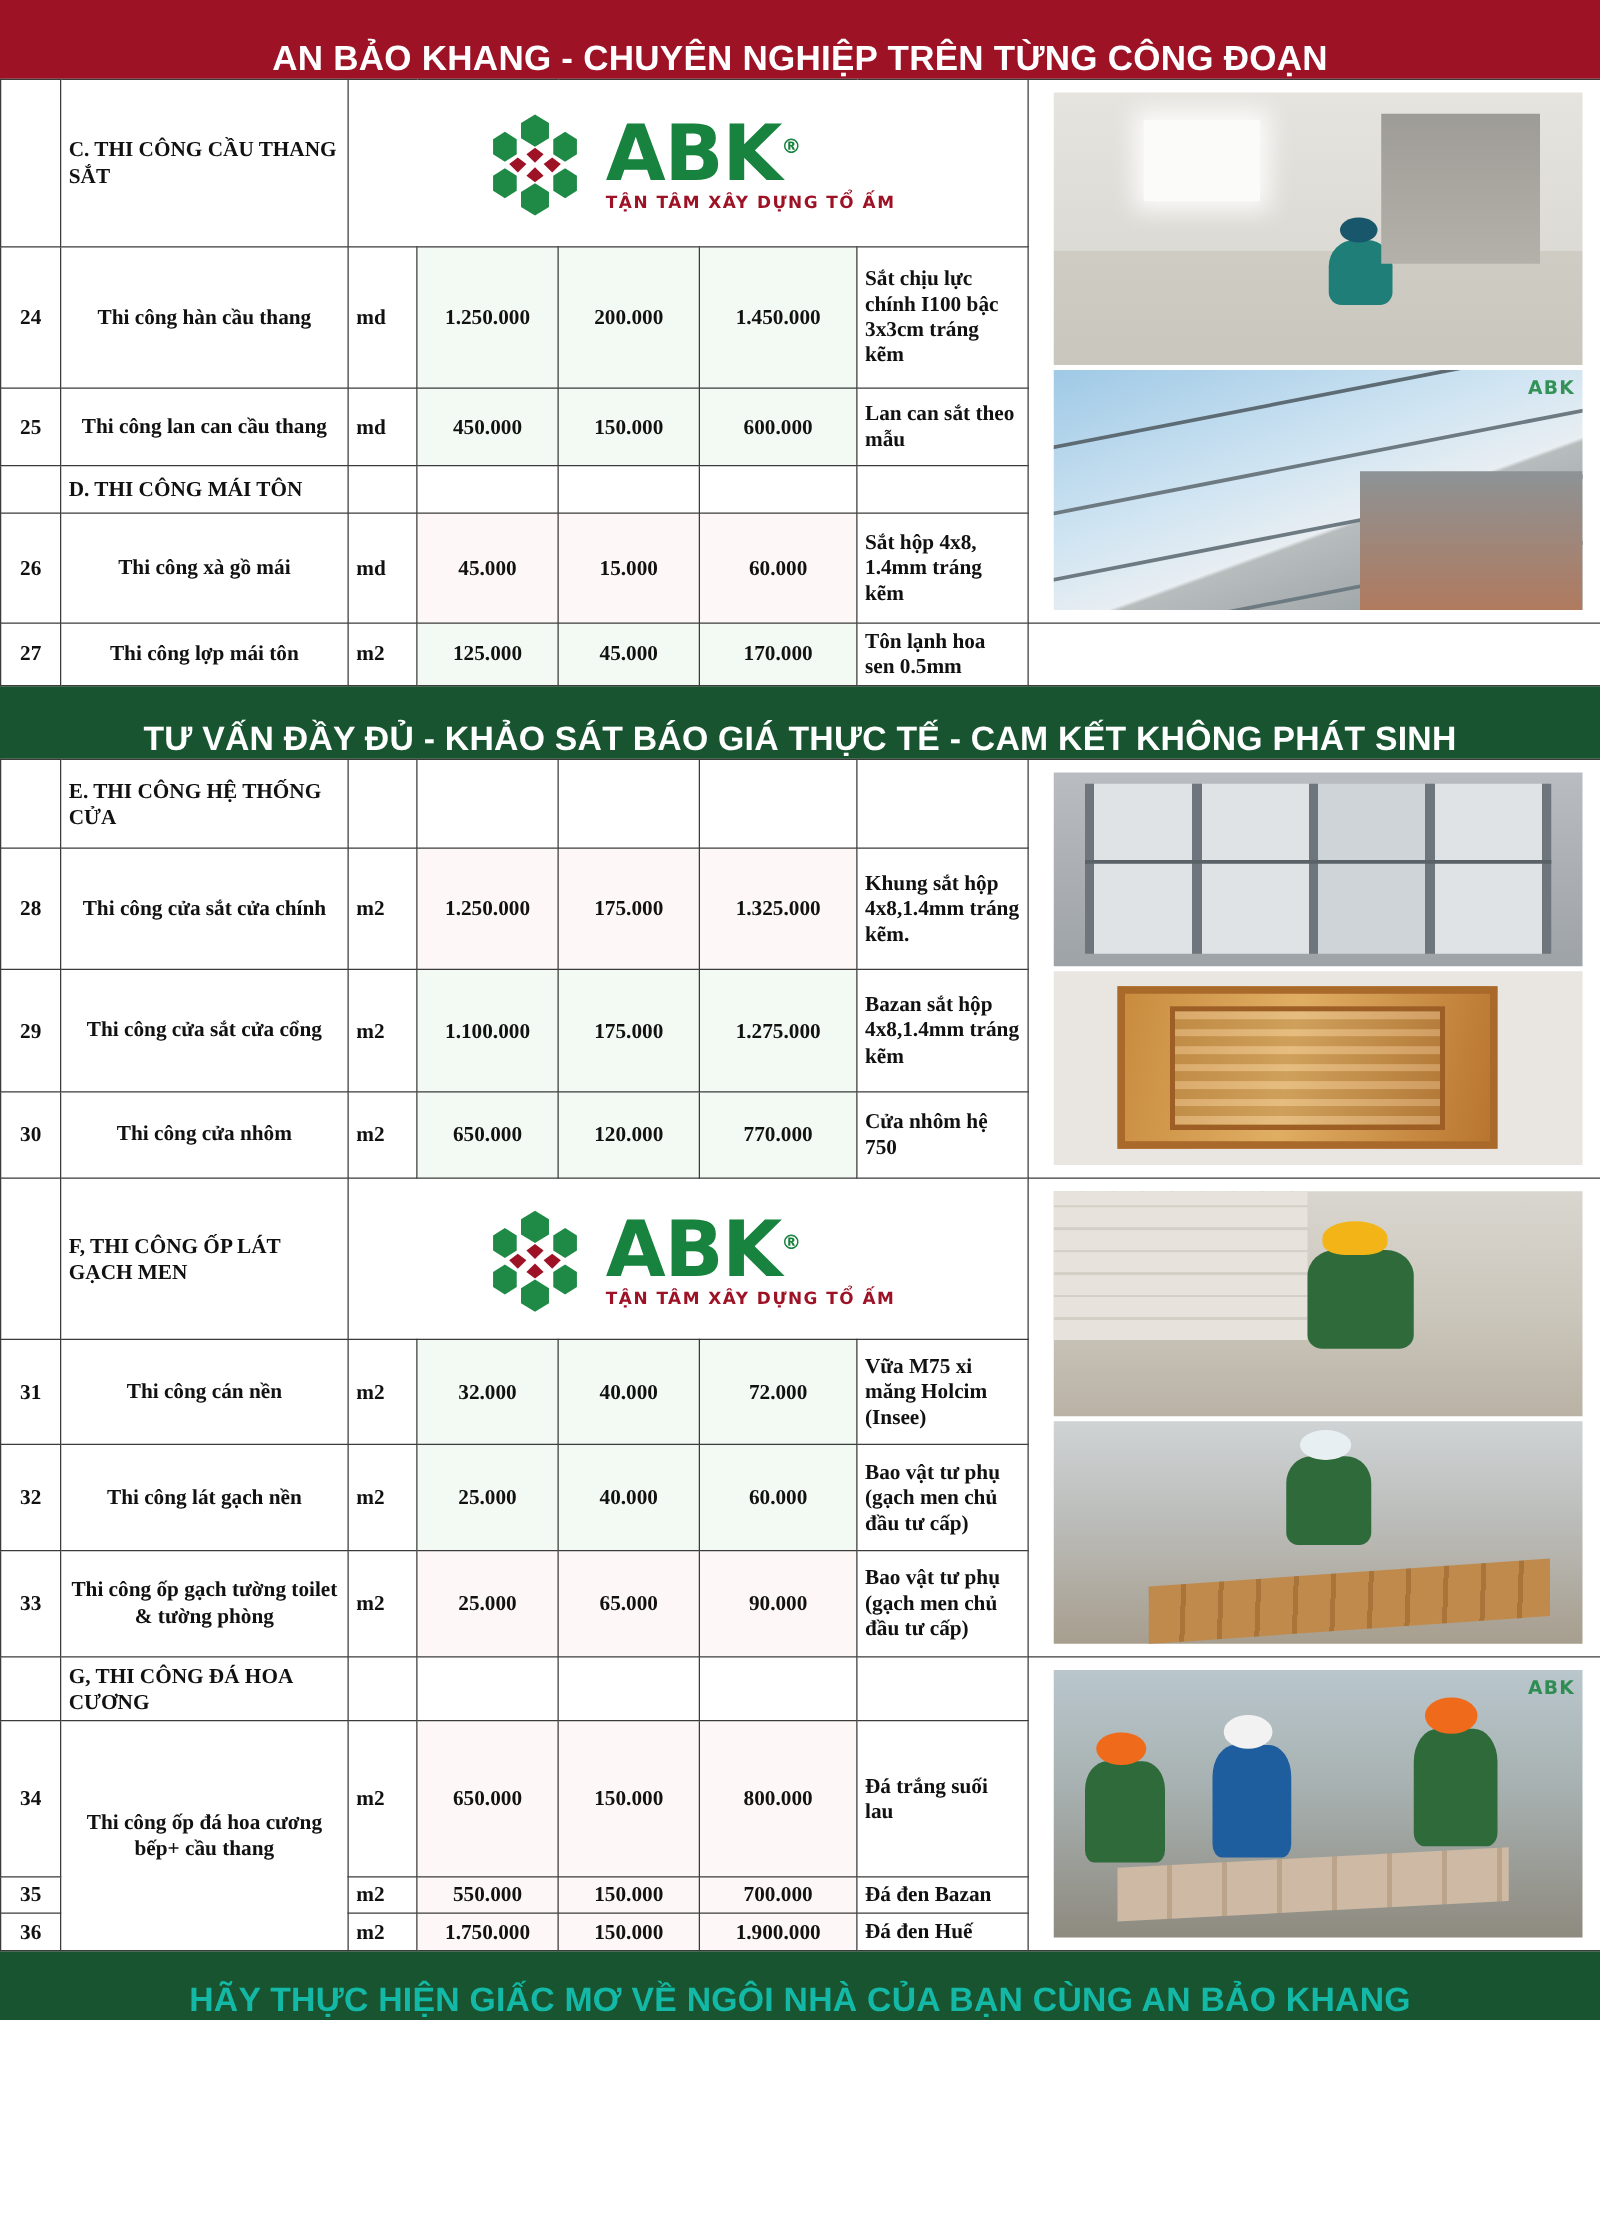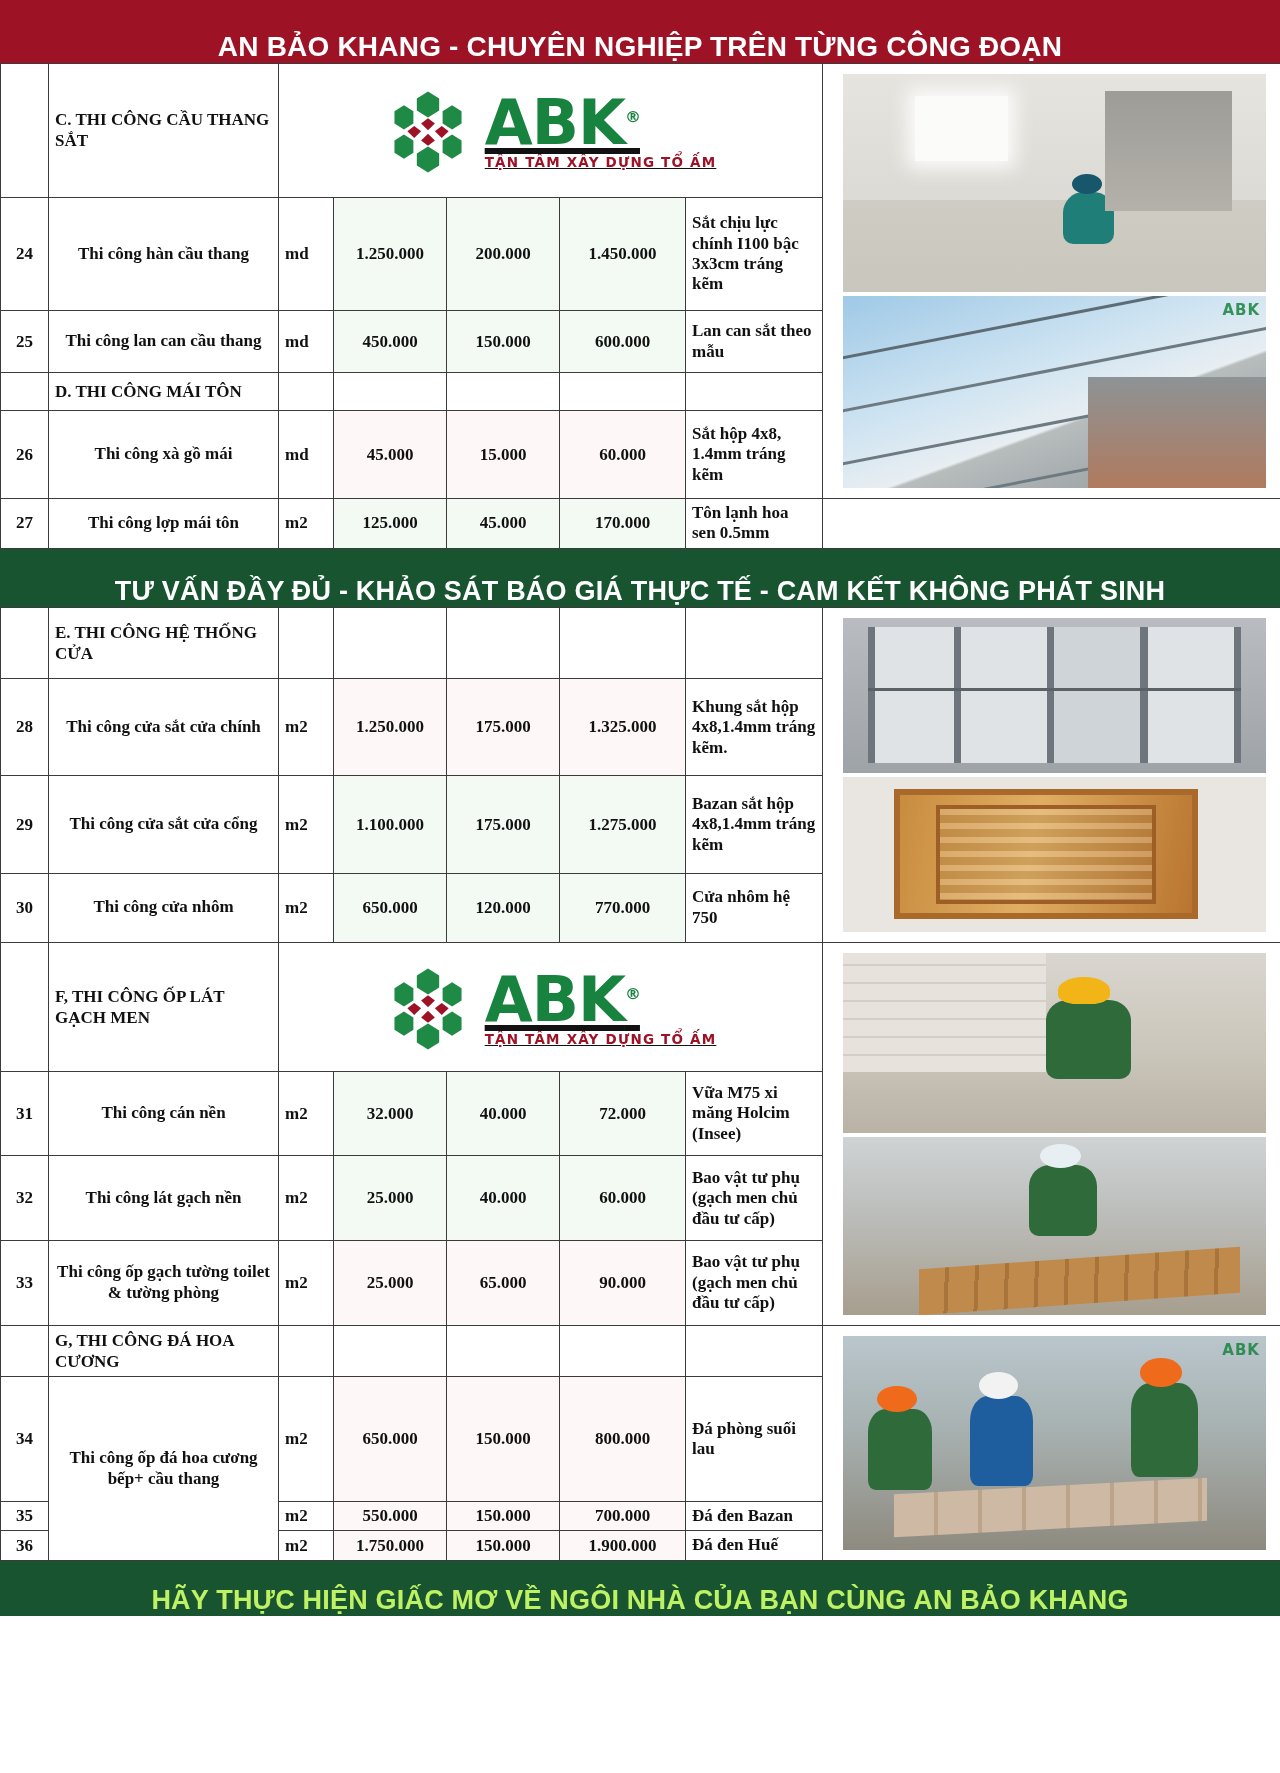--- a/index.html
+++ b/index.html
@@ -36,21 +36,21 @@
     font-size:28px;
   }
   .banner-mid{
     background:#17542f;
     color:#ffffff;
     height:58px;
     font-size:27px;
   }
   .banner-bottom{
     background:#17542f;
-    color:#bef264;
+    color:#14b8a6;
     height:55px;
     font-size:27px;
   }
 
   
   .tblwrap{position:relative;}
   table.grid{
     border-collapse:collapse;
     width:1280px;
     table-layout:fixed;
@@ -89,21 +89,20 @@
   td.logocell{padding:0;text-align:center;vertical-align:middle;}
 
   
   .tintg{background:rgba(232,245,233,.55) !important;}
   .tintr{background:rgba(253,240,240,.5) !important;}
 
   
   .logo{
     display:flex;align-items:center;justify-content:center;gap:14px;
     padding:8px 0 4px 0;
-    text-decoration:underline;
   }
   .logo .mark{position:relative;width:86px;height:86px;flex:0 0 86px;}
   .logo .mark svg{width:86px;height:86px;display:block;}
   .logo .wordwrap{display:flex;flex-direction:column;align-items:flex-start;}
   .logo .word{
     font-family:"DejaVu Sans", sans-serif;
     font-weight:bold;
     font-size:62px;
     line-height:.92;
     color:#17833e;
@@ -538,21 +537,21 @@
         </td>
       </tr>
 
       <tr>
         <td class="no">34</td>
         <td class="name" rowspan="3">Thi công ốp đá hoa cương bếp+ cầu thang</td>
         <td class="unit">m2</td>
         <td class="num tintr">650.000</td>
         <td class="num tintr">150.000</td>
         <td class="num tintr">800.000</td>
-        <td class="note">Đá phòng suối lau</td>
+        <td class="note">Đá trắng suối lau</td>
       </tr>
 
       <tr>
         <td class="no">35</td>
         <td class="unit">m2</td>
         <td class="num tintr">550.000</td>
         <td class="num tintr">150.000</td>
         <td class="num tintr">700.000</td>
         <td class="note">Đá đen Bazan</td>
       </tr>

